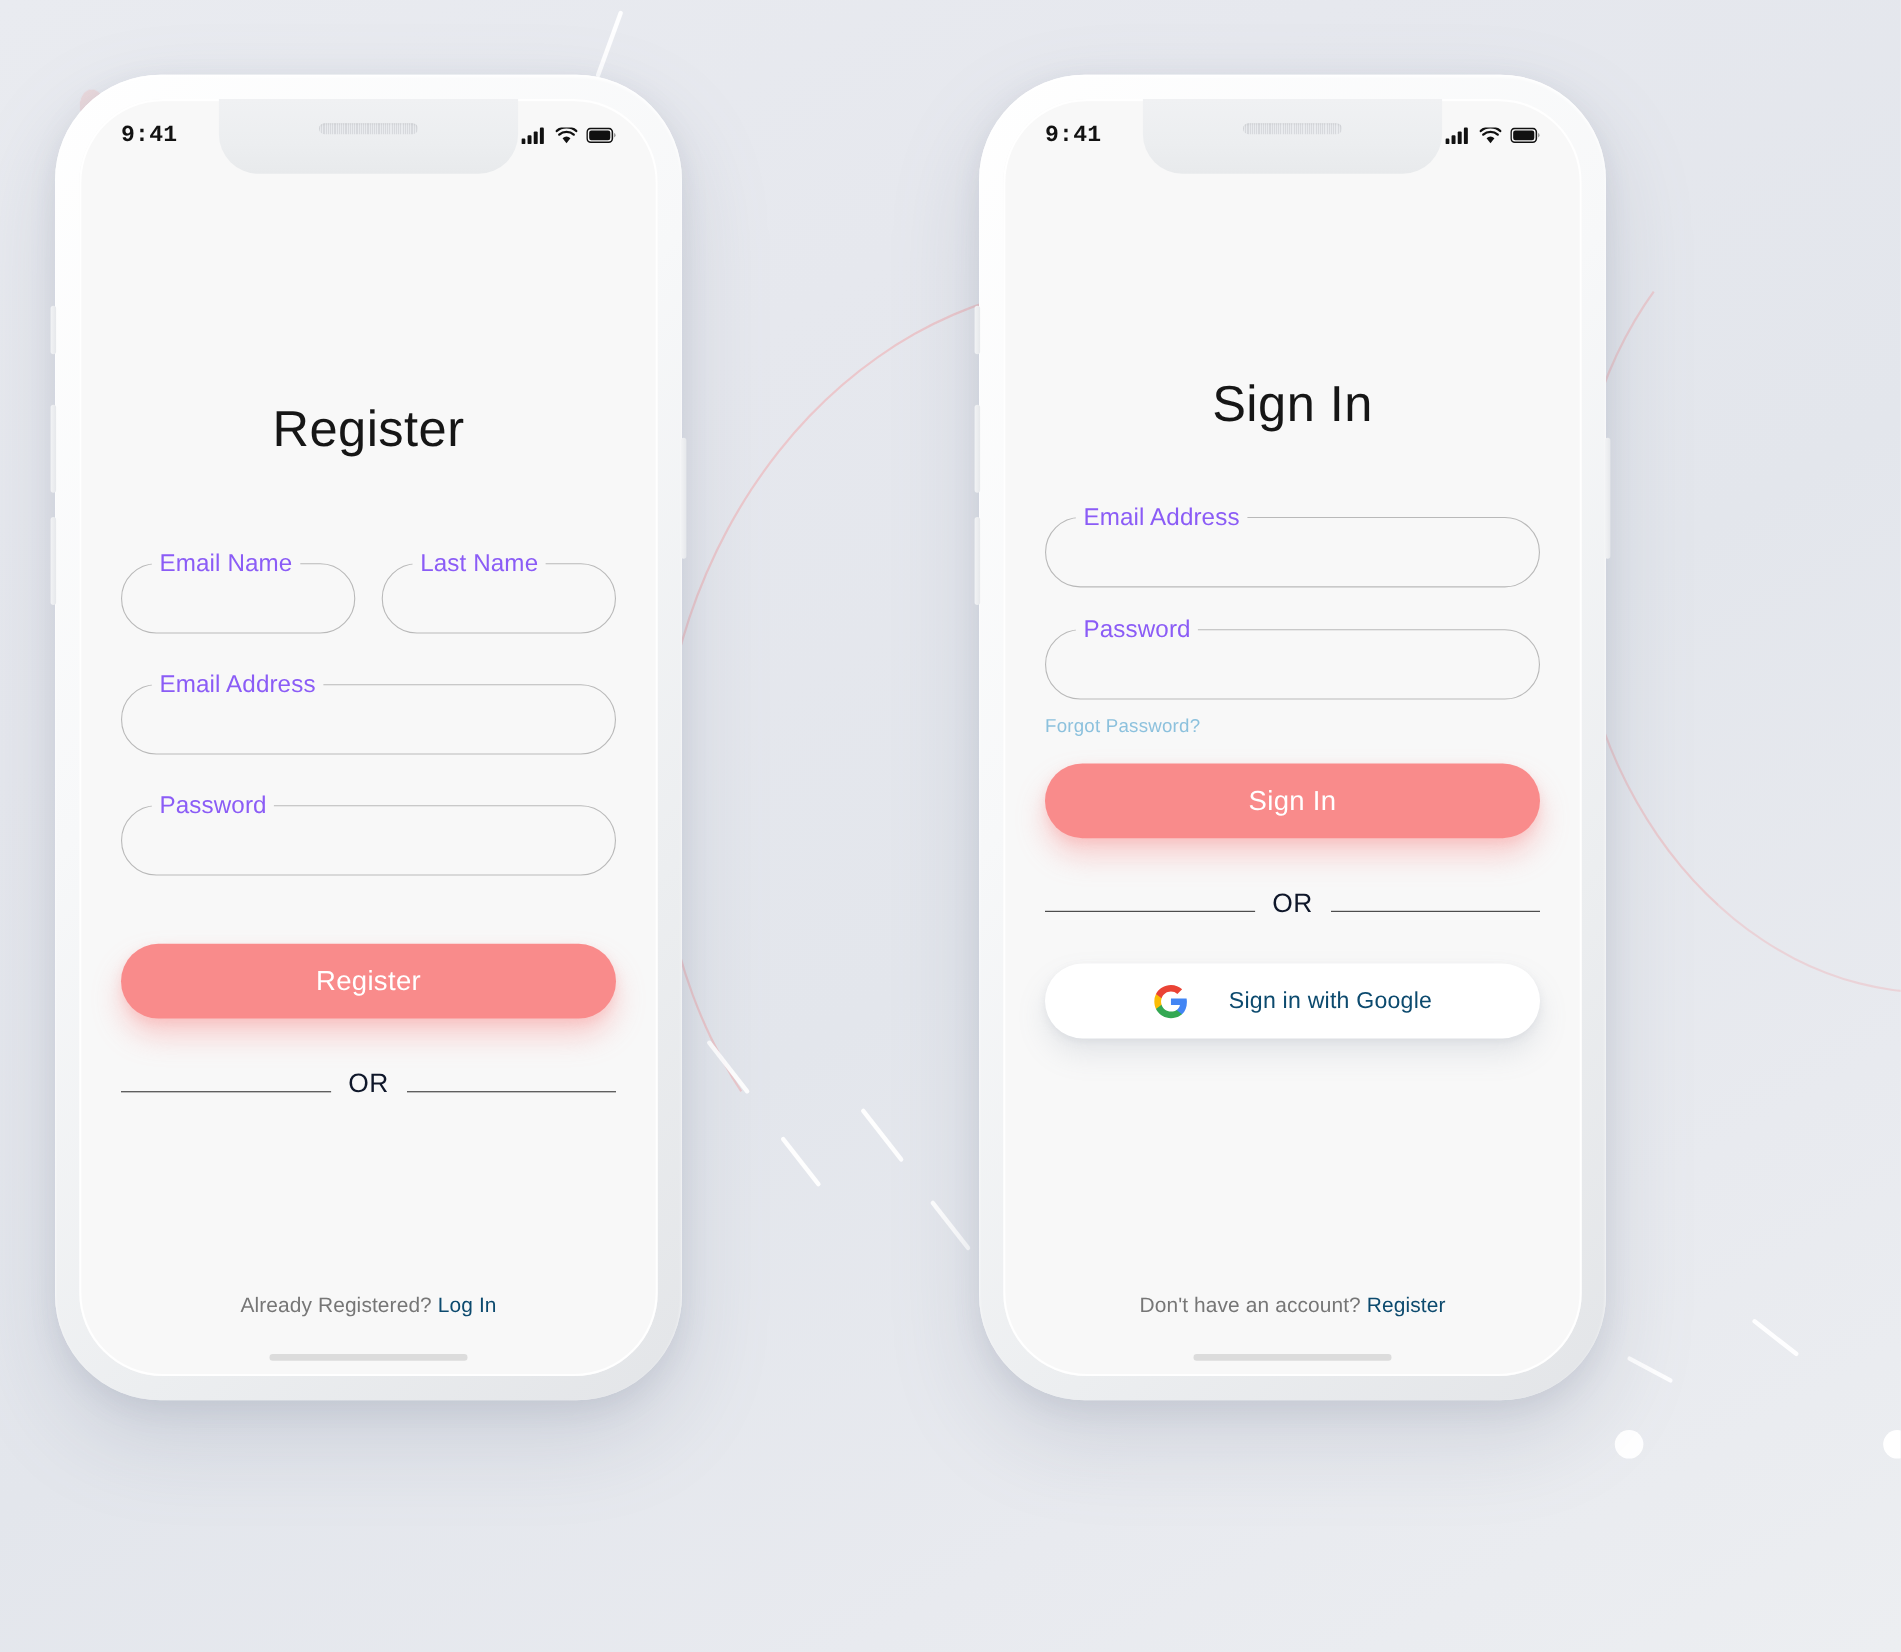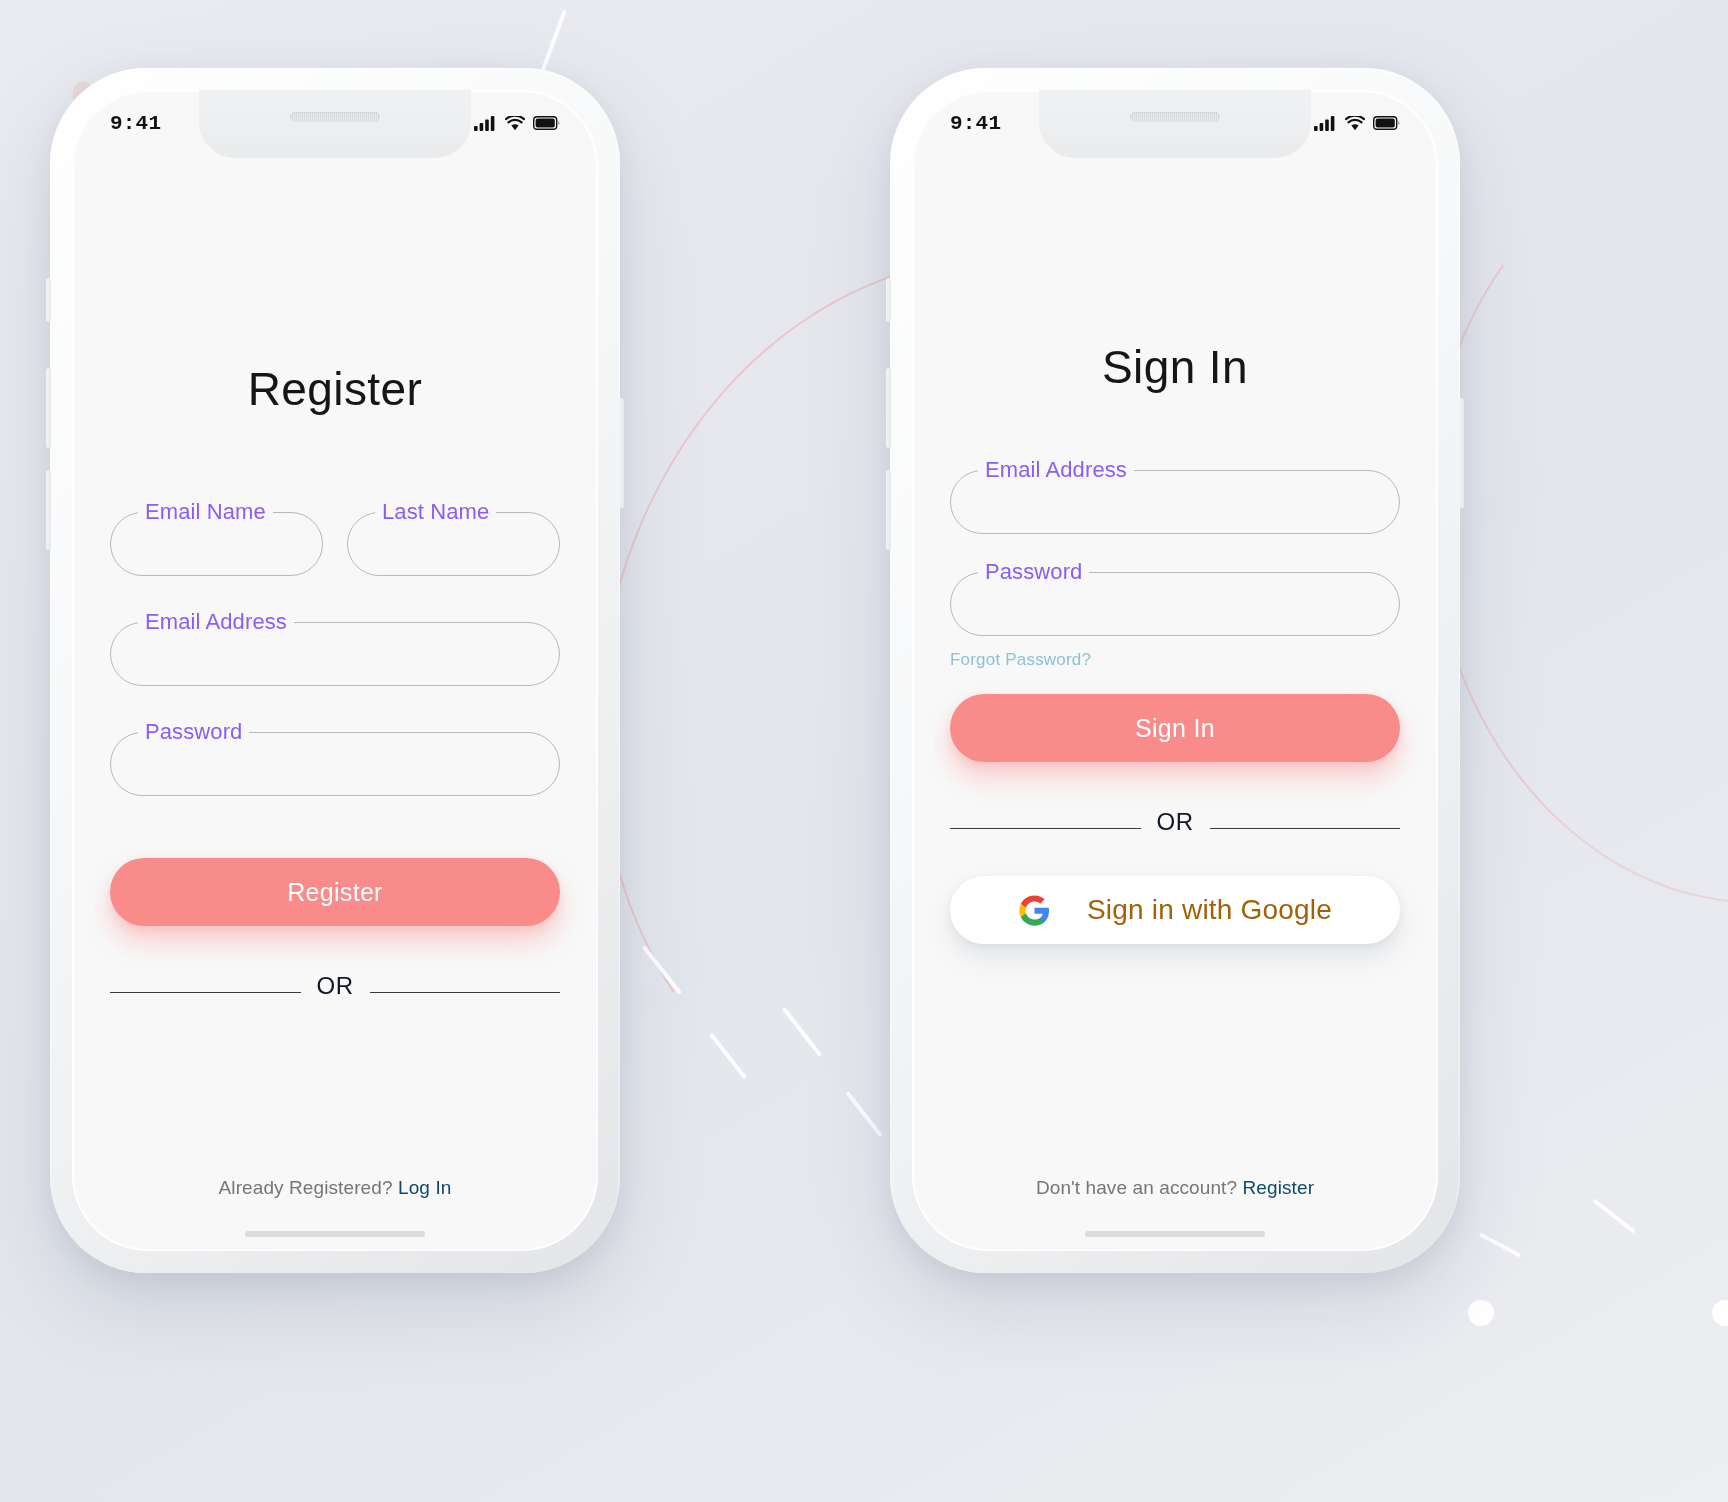--- a/index.html
+++ b/index.html
@@ -267,23 +267,23 @@
   .btn-google {
     display: flex;
     align-items: center;
     justify-content: center;
     gap: 36px;
     width: 100%;
     height: 68px;
     border: none;
     border-radius: 34px;
     background: #ffffff;
-    color: #a16207;
+    color: #0c4a6e;
     font-family: "Liberation Sans", sans-serif;
-    font-size: 28px;
+    font-size: 21px;
     letter-spacing: .2px;
     cursor: pointer;
     box-shadow: 0 14px 26px rgba(130,140,160,.17), 0 3px 8px rgba(130,140,160,.12);
   }
 
   .link-right {
     text-align: left;
     font-size: 17px;
     color: #8cc1dd;
     letter-spacing: .2px;

